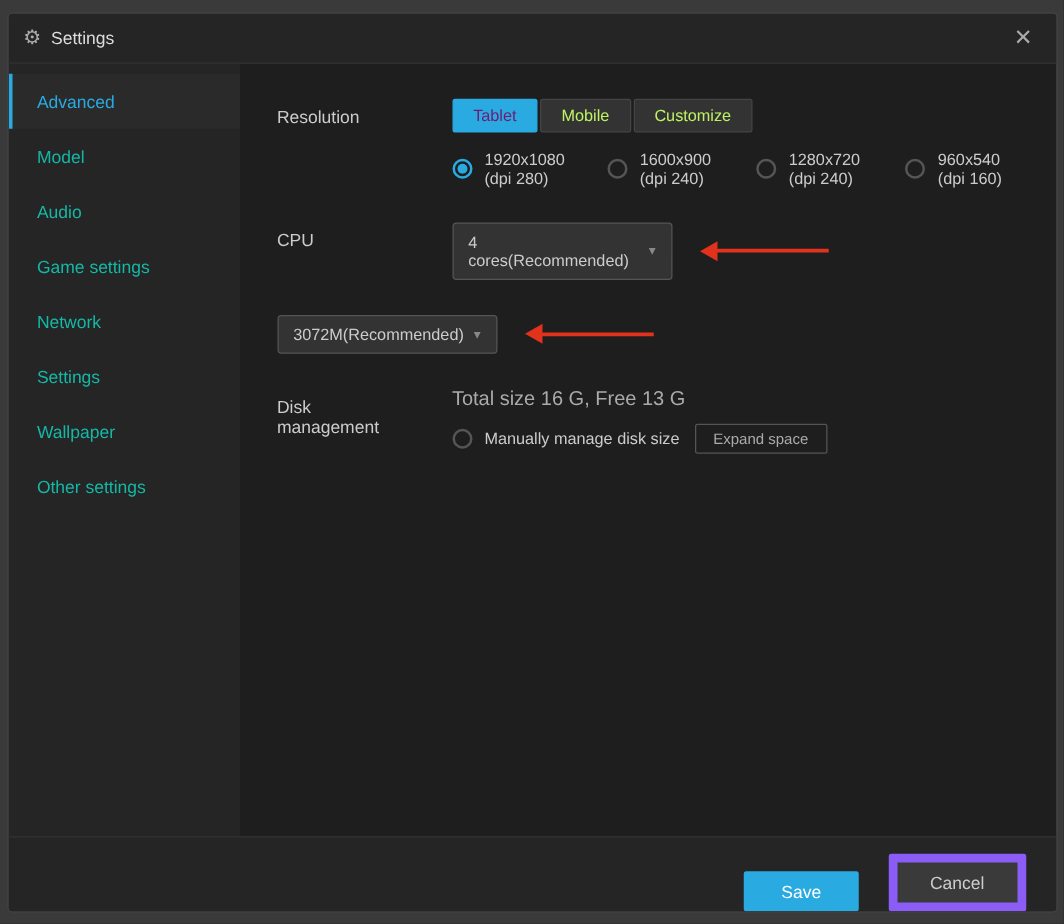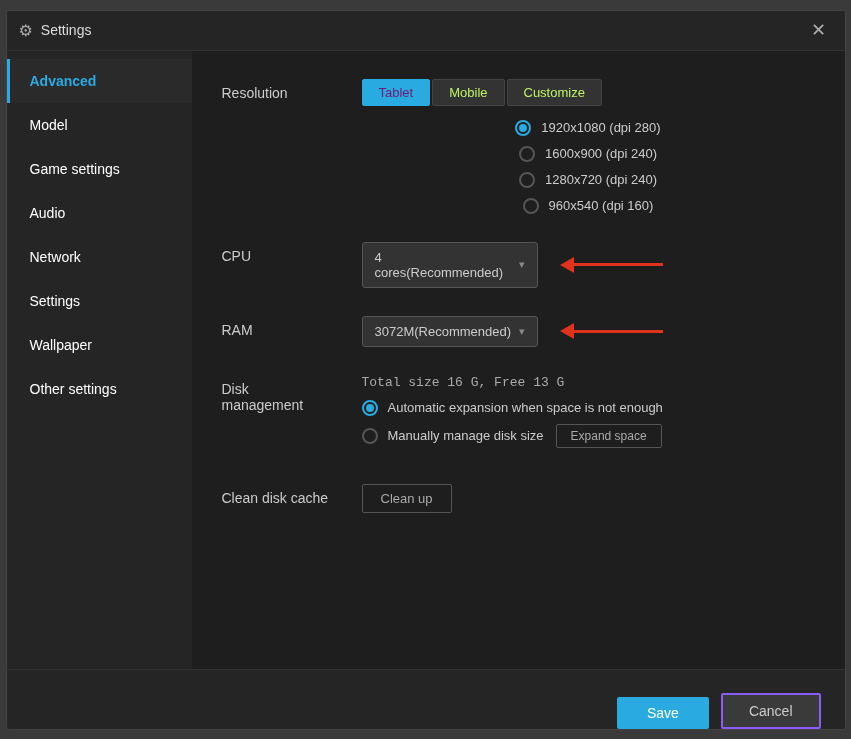--- a/index.html
+++ b/index.html
@@ -58,30 +58,29 @@
       overflow: hidden;
     }
     .sidebar {
       width: 185px;
       background: #252525;
       flex-shrink: 0;
       padding-top: 8px;
     }
     .sidebar-item {
       padding: 14px 20px;
-      color: #ffffff;
+      color: #14b8a6;
       font-size: 14px;
       cursor: pointer;
       border-left: 3px solid transparent;
     }
     .sidebar-item.active {
       background: #2a2a2a;
       color: #29abe2;
       border-left: 3px solid #29abe2;
-      font-weight: bold;
     }
     .main {
       flex: 1;
       padding: 28px 30px;
       overflow-y: auto;
       color: #ccc;
     }
     .section {
       display: flex;
       margin-bottom: 28px;
@@ -112,23 +111,22 @@
       border: 1px solid #444;
       border-radius: 2px;
     }
     .res-tab.active {
       background: #29abe2;
       color: #701a75;
       border-color: #29abe2;
     }
     .radio-group {
       display: flex;
-      flex-direction: column;
-      gap: 10px;
-      align-items: center;
+      flex-direction: row;
+      gap: 24px;
     }
     .radio-item {
       display: flex;
       align-items: center;
       gap: 10px;
       font-size: 13px;
       color: #ccc;
       cursor: pointer;
     }
     .radio-circle {
@@ -190,24 +188,23 @@
     .red-arrow-head {
       width: 0;
       height: 0;
       border-top: 8px solid transparent;
       border-bottom: 8px solid transparent;
       border-right: 14px solid #e0321c;
       margin-right: -1px;
     }
     
     .disk-info {
-      font-size: 13px;
+      font-size: 16px;
       color: #aaa;
       margin-bottom: 10px;
-      font-family: Liberation Mono, monospace;
     }
     .disk-radio-item {
       display: flex;
       align-items: center;
       gap: 10px;
       font-size: 13px;
       color: #ccc;
       cursor: pointer;
       margin-bottom: 8px;
     }
@@ -249,44 +246,45 @@
       color: #fff;
       border: none;
       font-size: 14px;
       cursor: pointer;
       border-radius: 2px;
     }
     .btn-cancel {
       padding: 8px 26px;
       background: #3a3a3a;
       color: #ccc;
-      border: 2px solid #8b5cf6;
-      font-size: 14px;
-      cursor: pointer;
-      border-radius: 2px;
+      border: 7px solid #8b5cf6;
+      font-size: 14px;
+      cursor: pointer;
+      border-radius: 2px;
+      margin-left: 12px;
     }
   </style>
 </head>
 <body>
 
 <div class="window">
 
   <div class="titlebar">
     <span class="titlebar-icon">⚙</span>
     <span class="titlebar-title">Settings</span>
     <span class="titlebar-close">✕</span>
   </div>
 
   <div class="content">
 
     <div class="sidebar">
       <div class="sidebar-item active">Advanced</div>
       <div class="sidebar-item">Model</div>
+      <div class="sidebar-item">Audio</div>
       <div class="sidebar-item">Game settings</div>
-      <div class="sidebar-item">Audio</div>
       <div class="sidebar-item">Network</div>
       <div class="sidebar-item">Settings</div>
       <div class="sidebar-item">Wallpaper</div>
       <div class="sidebar-item">Other settings</div>
     </div>
 
     <div class="main">
 
       <div class="section">
         <div class="section-label">Resolution</div>
@@ -327,57 +325,46 @@
             </div>
             <div class="red-arrow">
               <div class="red-arrow-head"></div>
               <div class="red-arrow-line"></div>
             </div>
           </div>
         </div>
       </div>
 
       <div class="section">
-        <div class="section-label">RAM</div>
         <div class="section-content">
           <div class="arrow-row">
             <div class="dropdown">
               <span>3072M(Recommended)</span>
               <span class="dropdown-arrow">▾</span>
             </div>
             <div class="red-arrow">
               <div class="red-arrow-head"></div>
               <div class="red-arrow-line"></div>
             </div>
           </div>
         </div>
       </div>
 
       <div class="section">
         <div class="section-label">Disk<br>management</div>
         <div class="section-content">
           <div class="disk-info">Total size 16 G,  Free 13 G</div>
           <div class="disk-radio-item">
-            <div class="radio-circle checked"></div>
-            <span>Automatic expansion when space is not enough</span>
-          </div>
-          <div class="disk-radio-item">
             <div class="radio-circle"></div>
             <span>Manually manage disk size</span>
             <button class="expand-btn">Expand space</button>
           </div>
         </div>
       </div>
 
-      <div class="section">
-        <div class="section-label">Clean disk cache</div>
-        <div class="section-content">
-          <button class="cleanup-btn">Clean up</button>
-        </div>
-      </div>
 
     </div>
   </div>
 
   <div class="footer">
     <button class="btn-save">Save</button>
     <button class="btn-cancel">Cancel</button>
   </div>
 </div>
 

